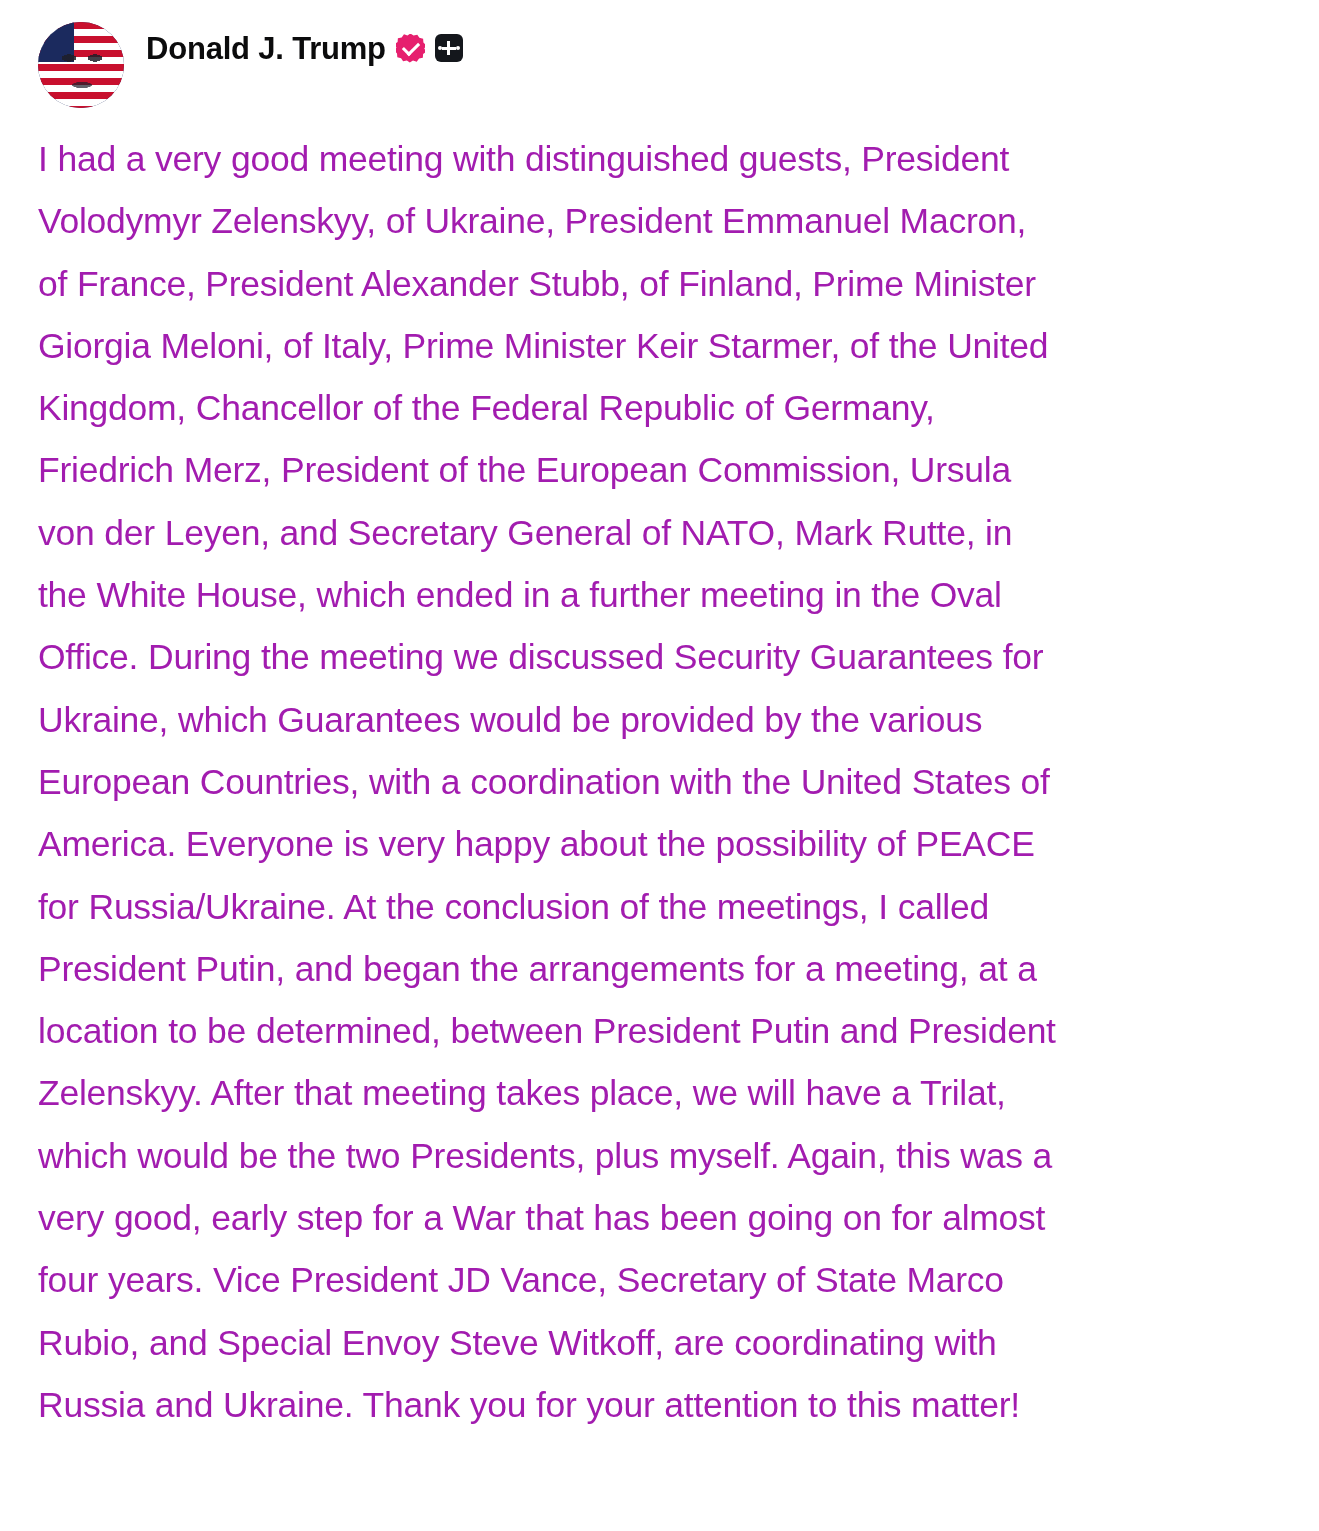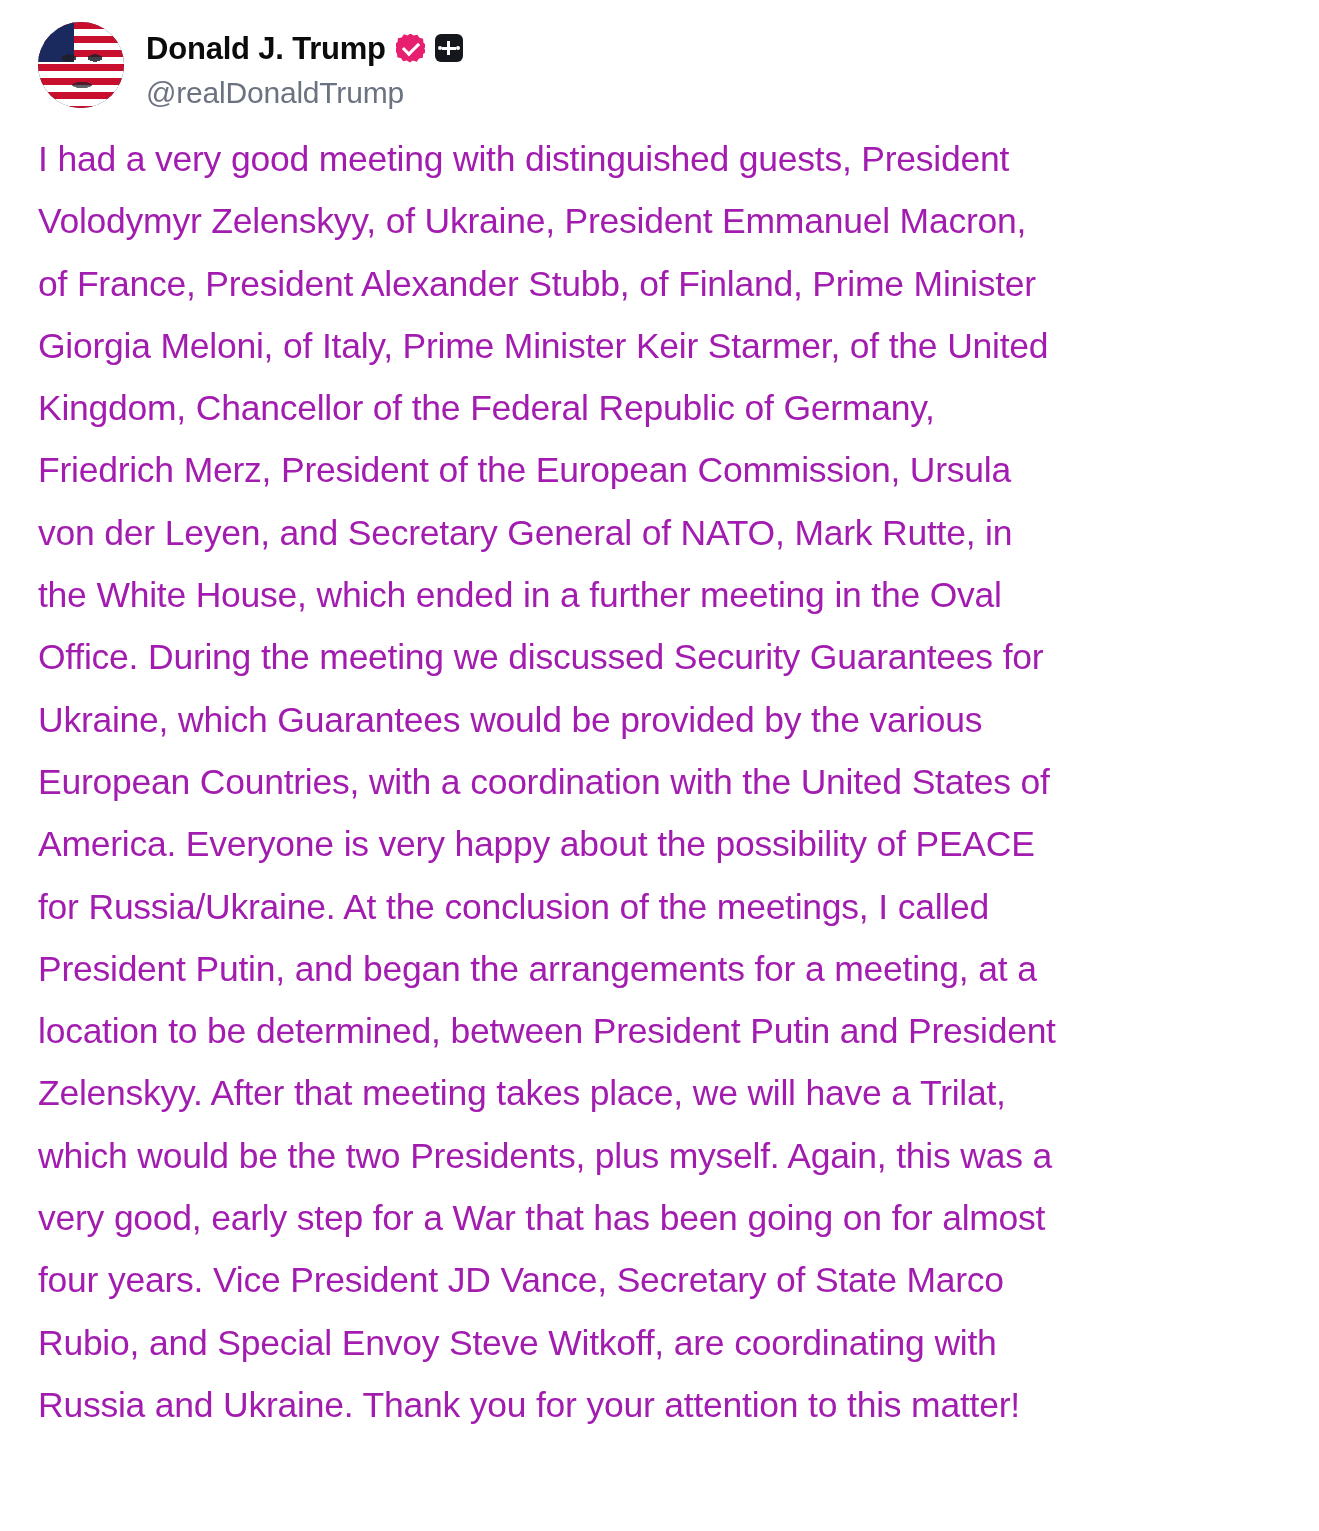--- a/index.html
+++ b/index.html
@@ -190,21 +190,20 @@
           <span class="burst"></span>
           <span class="check"></span>
         </span>
         <span class="boost-badge">
           <span class="dot-l"></span>
           <span class="dot-r"></span>
           <span class="plus-v"></span>
           <span class="plus-h"></span>
         </span>
       </div>
-      <div class="handle">@realDonaldTrump</div>
     </div>
 
   </div>
 
   <div class="post-body">
     <p class="post-text">I had a very good meeting with distinguished guests, President Volodymyr Zelenskyy, of Ukraine, President Emmanuel Macron, of France, President Alexander Stubb, of Finland, Prime Minister Giorgia Meloni, of Italy, Prime Minister Keir Starmer, of the United Kingdom, Chancellor of the Federal Republic of Germany, Friedrich Merz, President of the European Commission, Ursula von der Leyen, and Secretary General of NATO, Mark Rutte, in the White House, which ended in a further meeting in the Oval Office. During the meeting we discussed Security Guarantees for Ukraine, which Guarantees would be provided by the various European Countries, with a coordination with the United States of America. Everyone is very happy about the possibility of PEACE for Russia/Ukraine. At the conclusion of the meetings, I called President Putin, and began the arrangements for a meeting, at a location to be determined, between President Putin and President Zelenskyy. After that meeting takes place, we will have a Trilat, which would be the two Presidents, plus myself. Again, this was a very good, early step for a War that has been going on for almost four years. Vice President JD Vance, Secretary of State Marco Rubio, and Special Envoy Steve Witkoff, are coordinating with Russia and Ukraine. Thank you for your attention to this matter!</p>
   </div>
 
 </div>
 

